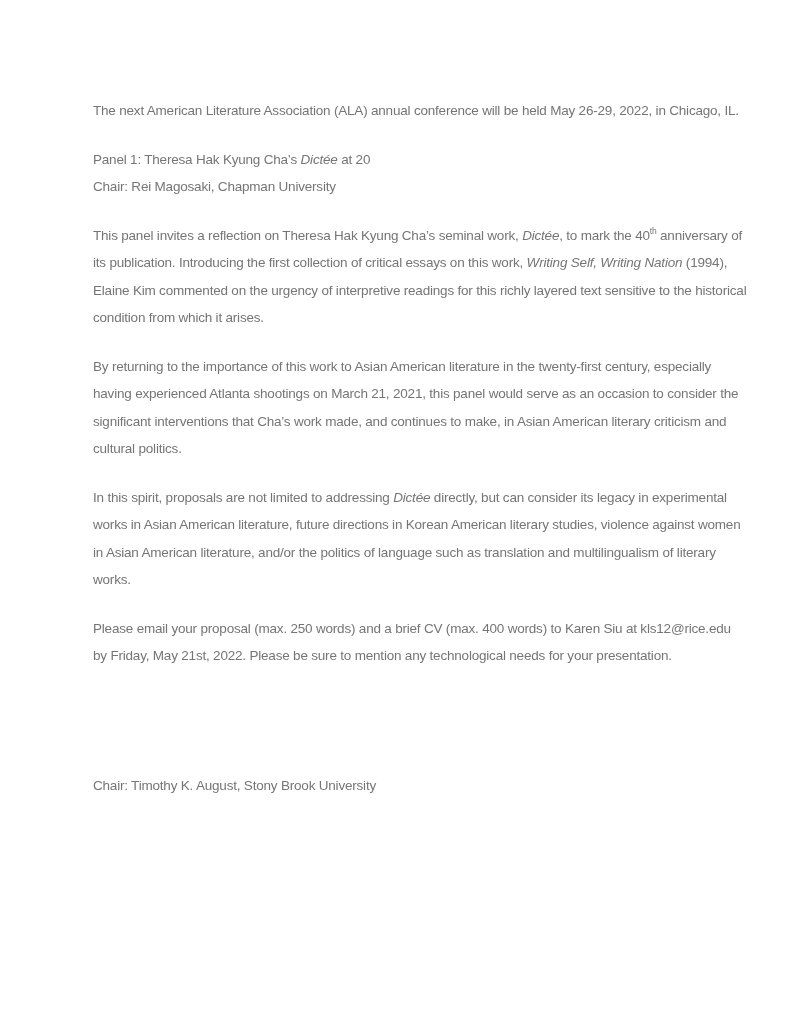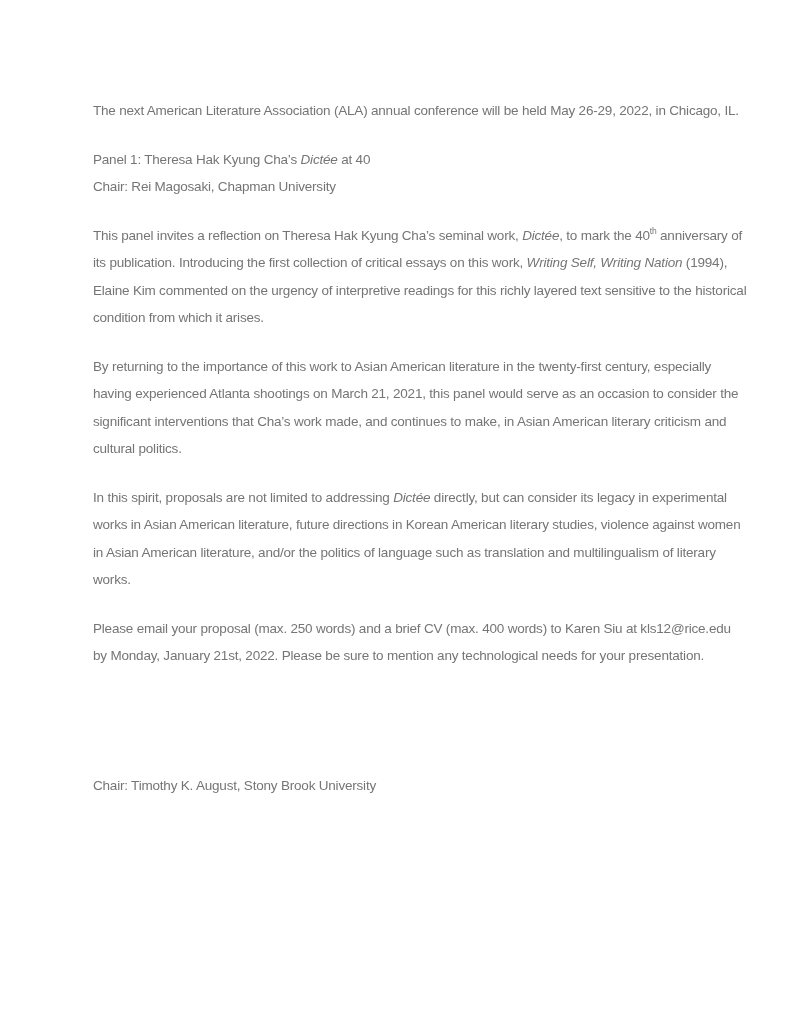--- a/index.html
+++ b/index.html
@@ -46,21 +46,21 @@
     height: 54px;
     margin: 0;
   }
 </style>
 </head>
 <body>
 
 <div class="page">
   <div class="content">
       <p class="para"><span>The next American Literature Association (ALA) annual conference will be held May 26-29, 2022, in Chicago, IL.</span><br></p>
-      <p class="para"><span class="b">Panel 1: Theresa Hak Kyung Cha’s </span><span class="b i">Dictée</span><span class="b"> at 40</span><br><span class="b">Chair: Rei Magosaki, Chapman University</span></p>
+      <p class="para"><span class="b">Panel 1: Theresa Hak Kyung Cha’s </span><span class="b i">Dictée</span><span class="b"> at 20</span><br><span class="b">Chair: Rei Magosaki, Chapman University</span></p>
       <p class="para"><span>This panel invites a reflection on Theresa Hak Kyung Cha’s seminal work, </span><span class="i">Dictée</span><span>, to mark the 40</span><sup>th</sup><span> anniversary of its publication. Introducing the first collection of critical essays on this work, </span><span class="i">Writing Self, Writing Nation</span><span> (1994), Elaine Kim commented on the urgency of interpretive readings for this richly layered text sensitive to the historical condition from which it arises.</span></p>
       <p class="para"><span>By returning to the importance of this work to Asian American literature in the twenty-first century, especially having experienced Atlanta shootings on March 21, 2021, this panel would serve as an occasion to consider the significant interventions that Cha’s work made, and continues to make, in Asian American literary criticism and cultural politics.</span></p>
       <p class="para"><span>In this spirit, proposals are not limited to addressing </span><span class="i">Dictée</span><span> directly, but can consider its legacy in experimental works in Asian American literature, future directions in Korean American literary studies, violence against women in Asian American literature, and/or the politics of language such as translation and multilingualism of literary works.</span></p>
-      <p class="para"><span>Please email your proposal (max. 250 words) and a brief CV (max. 400 words) to Karen Siu at kls12@rice.edu by </span><span class="b">Monday, January 21st, 2022</span><span>. Please be sure to mention any technological needs for your presentation.</span></p>
+      <p class="para"><span>Please email your proposal (max. 250 words) and a brief CV (max. 400 words) to Karen Siu at kls12@rice.edu by </span><span class="b">Friday, May 21st, 2022</span><span>. Please be sure to mention any technological needs for your presentation.</span></p>
       <p class="gap-block"></p>
       <p class="para"><br><span class="b">Chair: Timothy K. August, Stony Brook University</span></p>
     </div>
 </div>
 
 </body></html>

